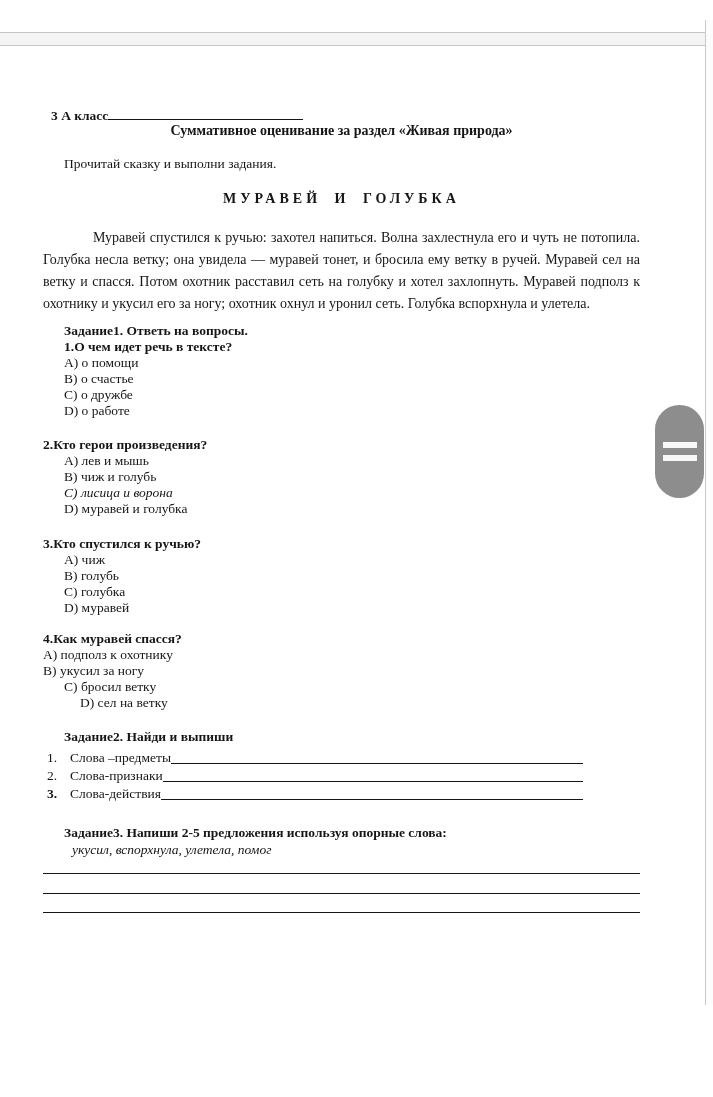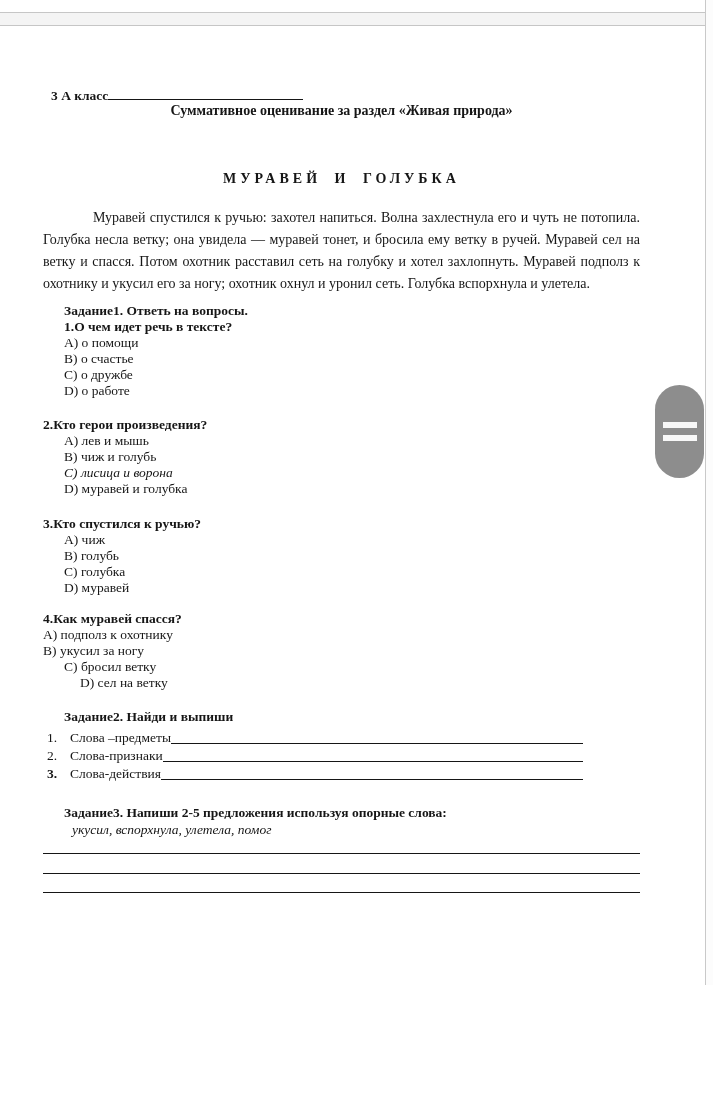--- a/index.html
+++ b/index.html
@@ -3,21 +3,21 @@
 <meta charset="utf-8">
 <style>
   html,body { margin:0; padding:0; }
   body {
     width:713px; height:1097px;
     background:#ffffff;
     font-family:"Liberation Serif","DejaVu Serif",serif;
     color:#161616;
     -webkit-font-smoothing:antialiased;
   }
-  .viewport { position:relative; width:713px; height:985px; overflow:hidden; background:#ffffff; }
+  .viewport { position:relative; width:713px; height:985px; overflow:hidden; background:#ffffff;margin-top:20px; }
 
   
   .page-gap {
     position:absolute; left:0; width:705px; box-sizing:border-box;
     background:#f4f4f4;
     border-top:1px solid #c6c6c6; border-bottom:1px solid #c6c6c6;
   }
   .page-gap.top { top:12px; height:14px; }
   .page-gap.bottom { top:1025px; height:21px; }
 
@@ -99,20 +99,21 @@
   <div class="page-gap top"></div>
 
   <div class="page">
 
     <div class="abs class-row">
       <span class="b">3 А класс</span><span class="class-underline"></span>
     </div>
 
     <div class="abs center-band doc-title b">Суммативное оценивание за раздел «Живая природа»</div>
 
+    <div class="abs instruction">Прочитай сказку и выполни задания.</div>
 
     <div class="abs center-band story-title b">МУРАВЕЙ И ГОЛУБКА</div>
 
     <div class="abs story">Муравей спустился к ручью: захотел напиться. Волна захлестнула его и чуть не потопила. Голубка несла ветку; она увидела — муравей тонет, и бросила ему ветку в ручей. Муравей сел на ветку и спасся. Потом охотник расставил сеть на голубку и хотел захлопнуть. Муравей подполз к охотнику и укусил его за ногу; охотник охнул и уронил сеть. Голубка вспорхнула и улетела.</div>
 
     <div class="abs t1-head b">Задание1. Ответь на вопросы.</div>
 
     <div class="abs q1-text b">1.О чем идет речь в тексте?</div>
     <div class="abs q1-opt0">А) о помощи</div>
     <div class="abs q1-opt1">В) о счастье</div>

